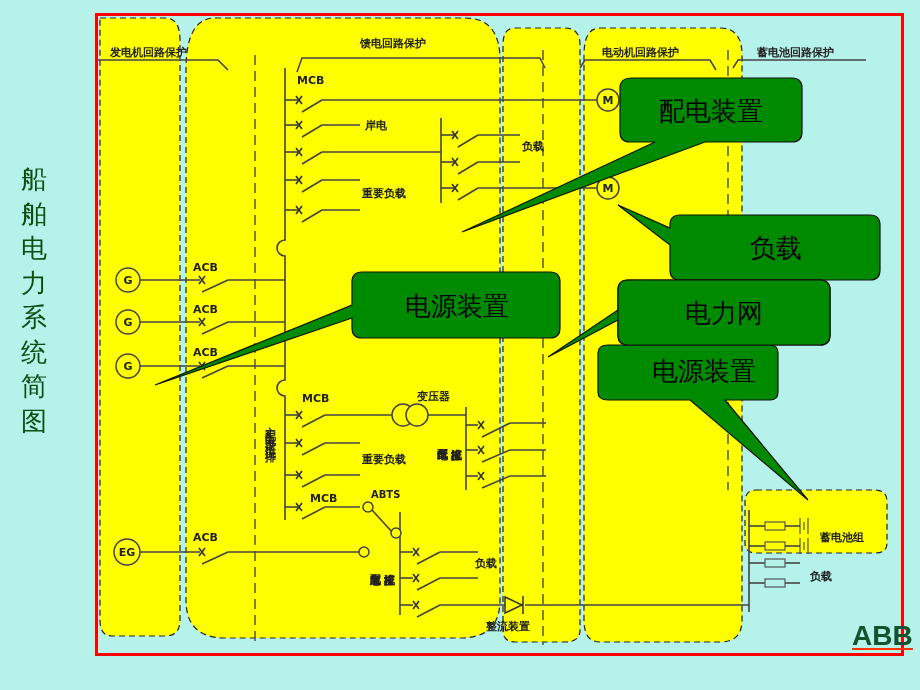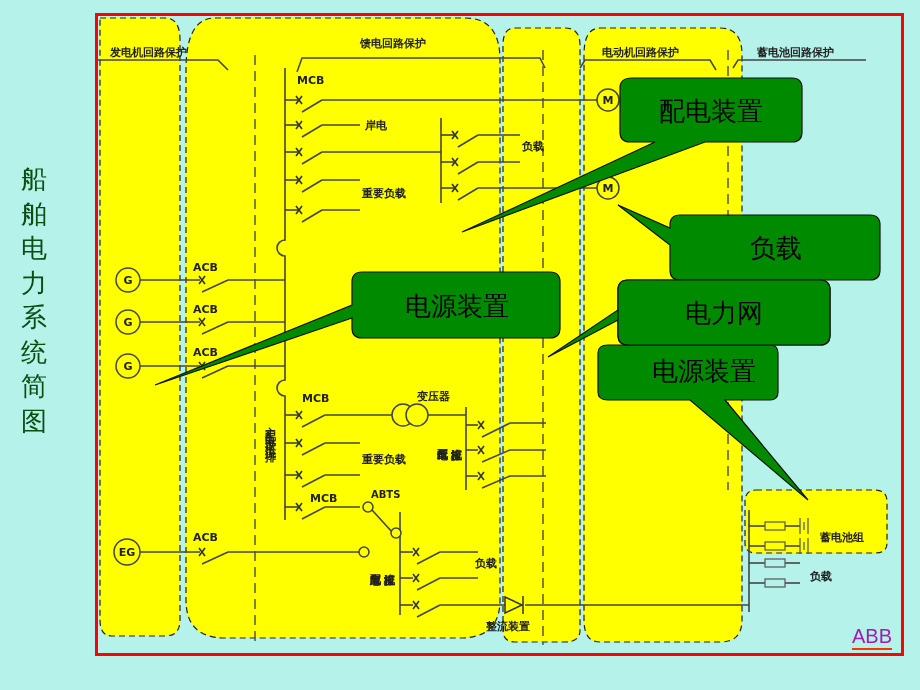--- a/index.html
+++ b/index.html
@@ -5,21 +5,21 @@
   html, body { margin:0; padding:0; }
   body { width:920px; height:690px; background:#b4f2ea; position:relative; overflow:hidden;
          font-family:"DejaVu Sans", sans-serif; }
   #title { position:absolute; left:14px; top:162px; width:40px; color:#0d4d12; font-size:26px;
            line-height:34.5px; text-align:center; font-family:"DejaVu Sans", sans-serif; }
   #title span { display:block; }
   #frame { position:absolute; left:95px; top:13px; width:809px; height:643px; border:3px solid #ff0000; box-sizing:border-box; }
   svg#diagram { position:absolute; left:0; top:0; }
   .lbl { font-family:"DejaVu Sans", sans-serif; font-weight:bold; fill:#222; }
   .callout-text { font-family:"DejaVu Sans", sans-serif; font-size:26px; fill:#000; }
-  #abb { position:absolute; left:852px; top:624px; color:#a21caf; font-weight:normal; font-size:20px;
+  #abb { position:absolute; left:852px; top:624px; color:#14532d; font-weight:bold; font-size:28px;
          font-family:"Liberation Sans", sans-serif; border-bottom:2px solid #ff3300; line-height:24px; }
 </style>
 </head>
 <body>
 
 <div id="title">
     <span>船</span>
     <span>舶</span>
     <span>电</span>
     <span>力</span>

